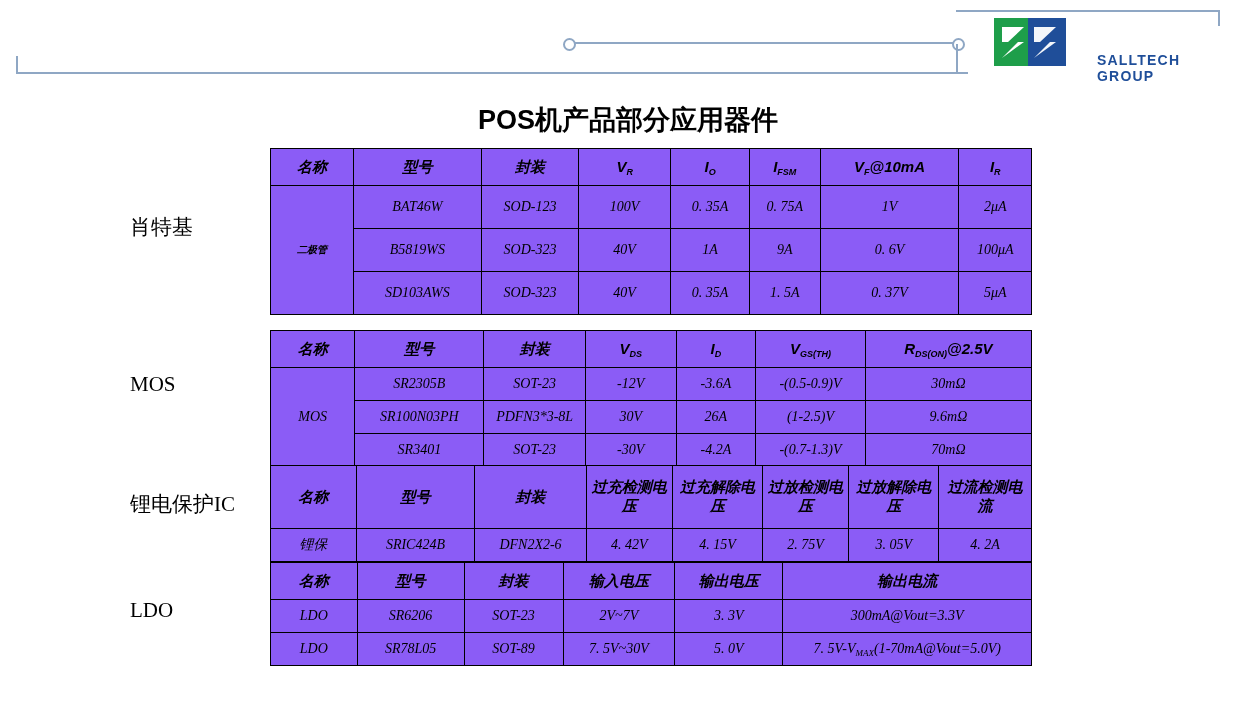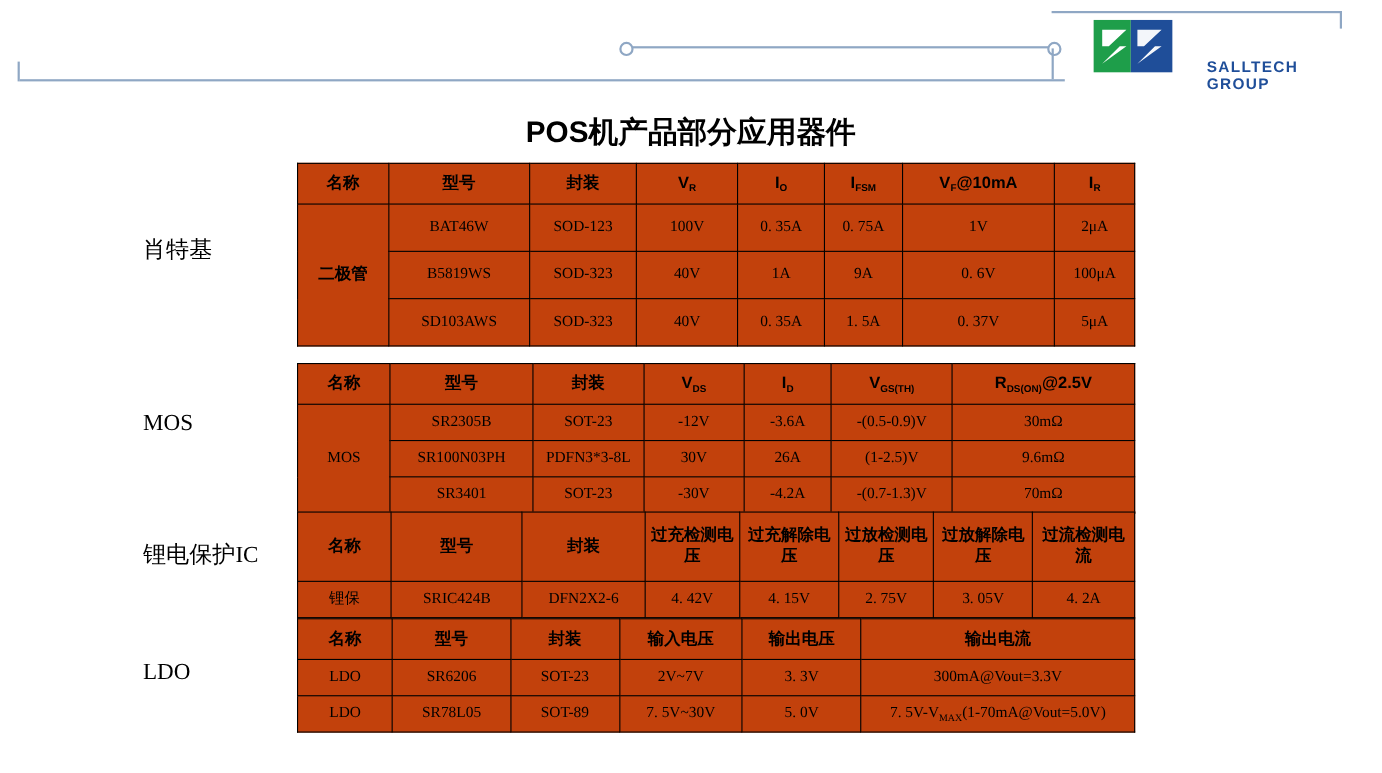--- a/index.html
+++ b/index.html
@@ -127,21 +127,22 @@
     color: #000000;
     text-align: left;
     white-space: nowrap;
   }
 
   table.spec {
     position: absolute;
     border-collapse: collapse;
     font-family: "Liberation Serif", serif;
     font-size: 14px;
-    background: #c2410c;
+    background: #8b5cf6;
+    font-style: italic;
   }
   table.spec td, table.spec th {
     border: 1px solid #000000;
     text-align: center;
     vertical-align: middle;
     padding: 3px 4px;
     font-weight: normal;
     color: #000000;
     line-height: 1.25;
   }
@@ -152,21 +153,21 @@
   }
   table.spec th.cn-head {
     font-family: "Liberation Sans", sans-serif;
     font-weight: bold;
     font-size: 15px;
   }
   sub { font-size: 9px; vertical-align: baseline; position: relative; top: 3px; }
 
   
   #table-schottky { left: 270px; top: 148px; width: 762px; }
-  #table-schottky td.rowcat { font-family: "Liberation Sans", sans-serif; font-weight: bold; font-size: 15px; }
+  #table-schottky td.rowcat { font-family: "Liberation Sans", sans-serif; font-weight: bold; font-size: 10px; }
   #table-schottky td { height: 36px; }
   #table-schottky th { height: 30px; }
 
   #table-mos { left: 270px; top: 330px; width: 762px; }
   #table-mos td { height: 26px; }
   #table-mos th { height: 30px; }
 
   #table-lipo { left: 270px; top: 465px; width: 762px; }
   #table-lipo th { height: 56px; }
   #table-lipo td { height: 26px; }

